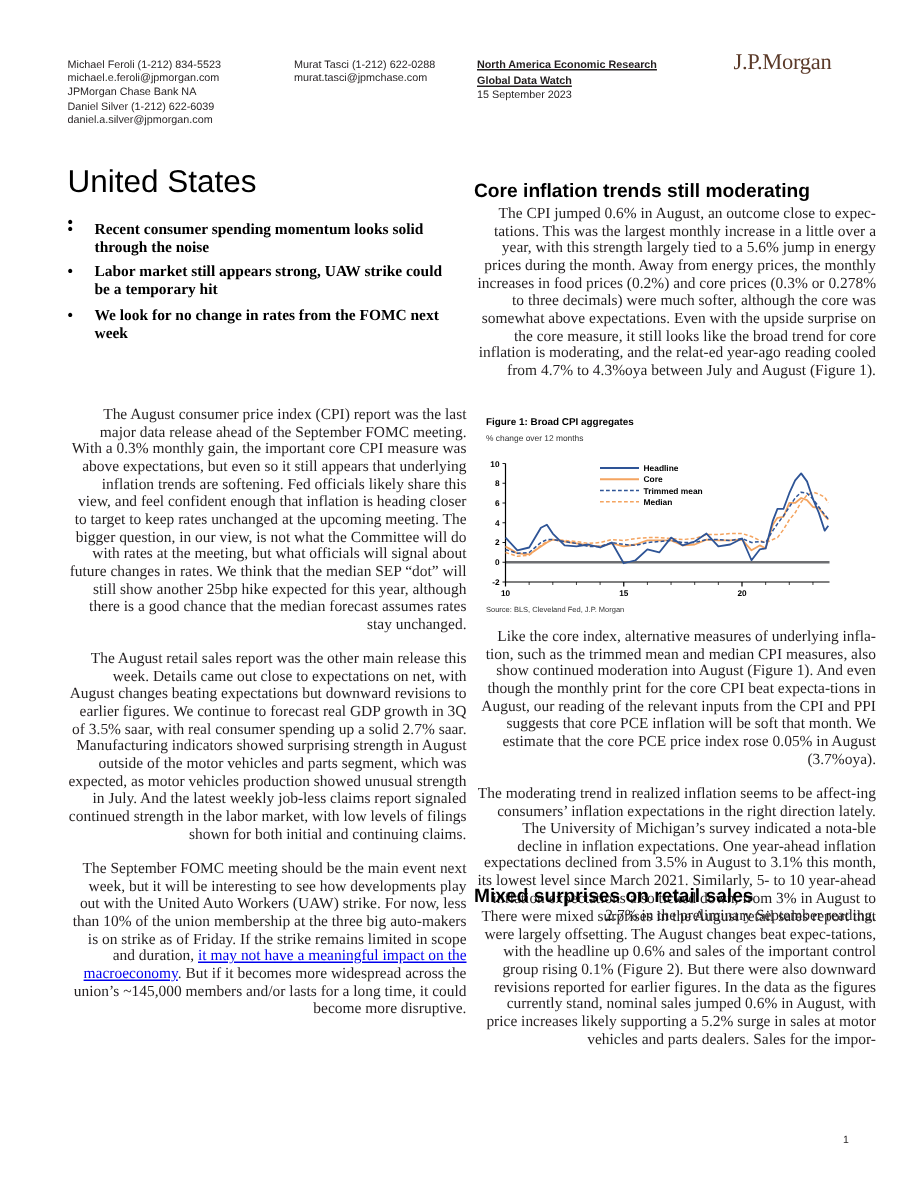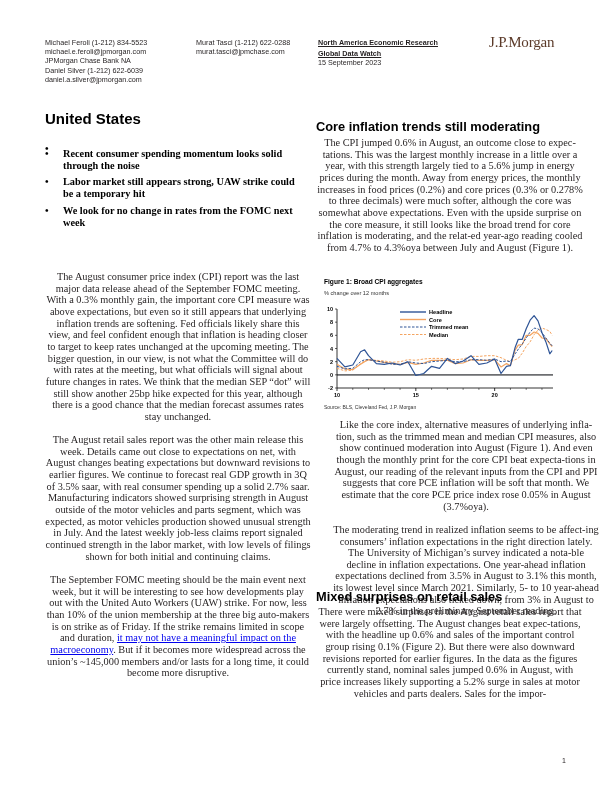--- a/index.html
+++ b/index.html
@@ -6,29 +6,29 @@
   body { width: 612px; height: 792px; position: relative; overflow: hidden; color: #231f20; }
   .sans { font-family: "Liberation Sans", sans-serif; }
   .hdr { position: absolute; font-size: 7.2px; line-height: 9px; color: #231f20; }
   .hdr div { white-space: nowrap; }
   #contact1 { left: 45px; top: 38px; }
   #contact1 .gap { height: 1px; }
   #contact2 { left: 180px; top: 38px; margin-left: 16px; }
   #research { left: 318px; top: 38px; }
   #research .b { font-weight: bold; text-decoration: underline; }
   #logo { position: absolute; left: 489px; top: 34px; font-family: "Liberation Serif", serif; font-size: 15px; color: #5b3a29; letter-spacing: -0.2px; }
-  #title { position: absolute; left: 45px; top: 110px; font-family: "Liberation Sans", sans-serif; font-weight: bold; font-size: 15px; color: #000; }
+  #title { position: absolute; left: 45px; top: 110px; font-family: "Liberation Sans", sans-serif; font-weight: normal; font-size: 21px; color: #000; }
   #bullets { position: absolute; left: 45px; top: 143px; width: 262px; margin: 0; padding: 0; list-style: none; }
   #bullets li { position: relative; padding-left: 18px; font-family: "Liberation Serif", serif; font-weight: bold; font-size: 10.3px; line-height: 12px; margin-bottom: 4.5px; color: #000; }
   #bullets li .dot { position: absolute; left: 0; top: 0; }
   .col { position: absolute; font-family: "Liberation Serif", serif; font-size: 10.3px; line-height: 11.65px; color: #231f20; }
-  .col p { margin: 0 0 11.6px 0; text-align: center; }
+  .col p { margin: 0 0 11.6px 0; text-align: right; }
   #leftcol { left: 45px; top: 271px; width: 266px; }
   #rightcol-a { left: 316px; top: 137px; width: 268px; }
-  #rightcol-b { left: 316px; top: 419px; width: 268px; margin-left: 16px; }
+  #rightcol-b { left: 316px; top: 419px; width: 268px; }
   #rightcol-c { left: 316px; top: 606px; width: 268px; }
   .section-head { position: absolute; font-family: "Liberation Sans", sans-serif; font-weight: bold; font-size: 12.8px; color: #000; white-space: nowrap; }
   #sec1 { left: 316px; top: 119px; text-align: right; }
   #sec2 { left: 316px; top: 589px; }
   a.link { color: #0000ee; text-decoration: underline; }
   #figure { position: absolute; left: 314px; top: 278px; width: 280px; height: 135px; }
   #fig-title { position: absolute; left: 10px; top: 0; font-family: "Liberation Sans", sans-serif; font-weight: bold; font-size: 6.6px; color: #000; }
   #fig-sub { position: absolute; left: 10px; top: 12px; font-family: "Liberation Sans", sans-serif; font-size: 5.6px; color: #333; }
   #fig-source { position: absolute; left: 10px; top: 126px; font-family: "Liberation Sans", sans-serif; font-size: 5px; color: #333; }
   #chart-svg { position: absolute; left: 0; top: 0; }

